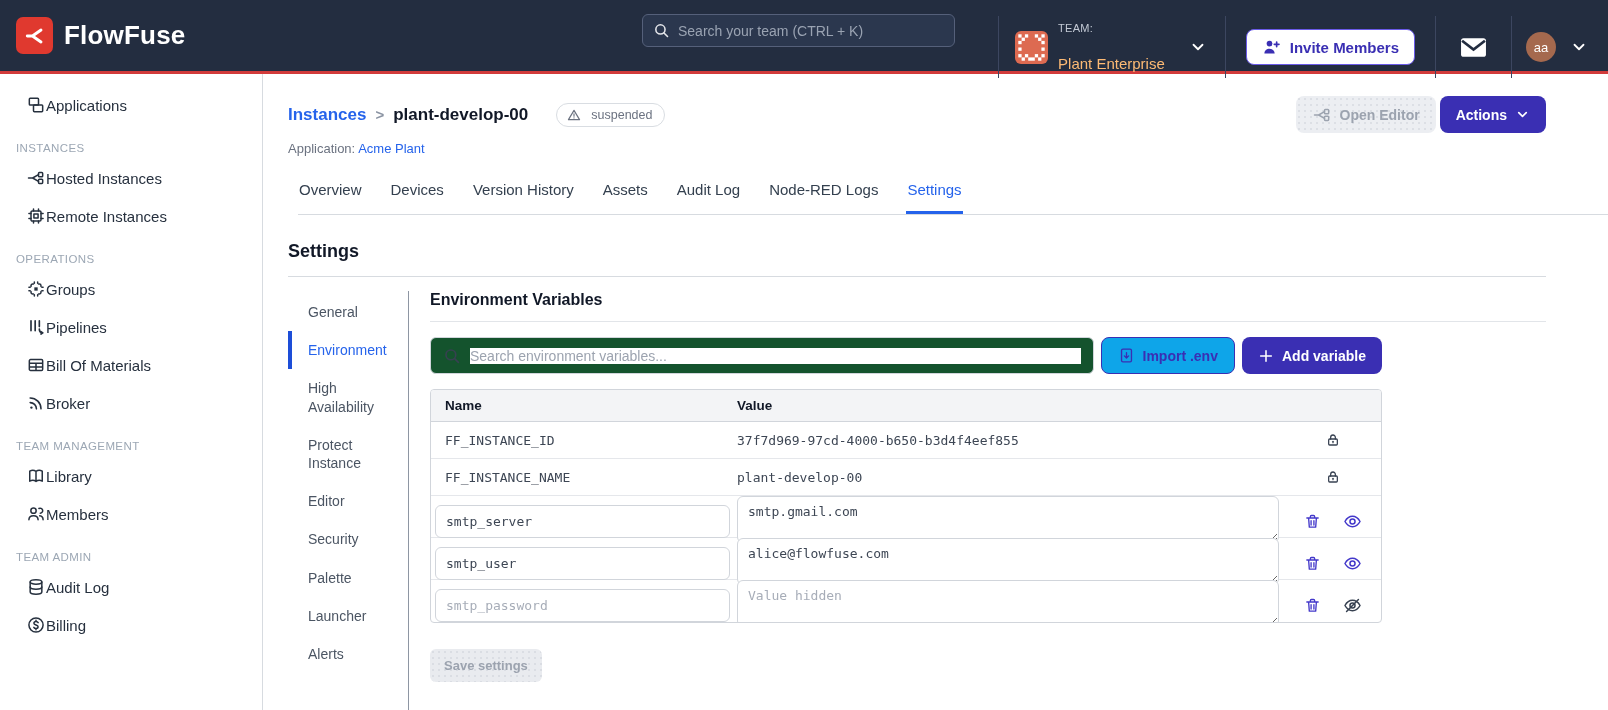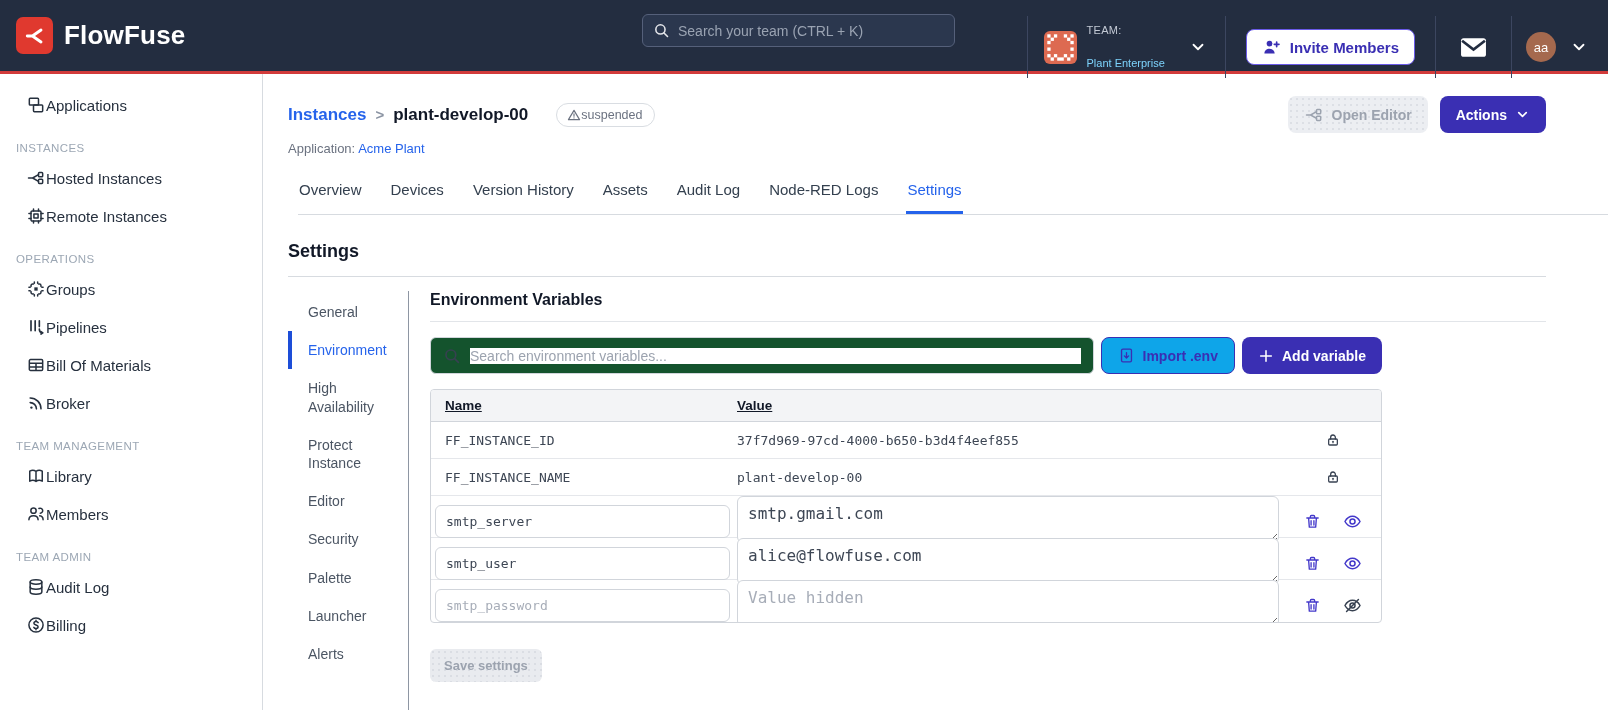--- a/index.html
+++ b/index.html
@@ -19,21 +19,21 @@
     display:flex; align-items:center; padding:0 10px; gap:8px; }
   .hsearch input { background:transparent; border:none; outline:none; color:#e5e7eb;
     font-size:14px; width:100%; font-family:"Liberation Sans",sans-serif; }
   .hsearch input::placeholder { color:#9aa3b2; }
   .header-right { position:absolute; right:0; top:16px; height:62px; display:flex; align-items:center; }
   .vdiv { width:1px; height:62px; background:#3c4660; }
   .team-select { display:flex; align-items:center; gap:10px; padding:0 18px 0 16px; height:62px; cursor:pointer; }
   .team-avatar { width:33px; height:33px; border-radius:6px; overflow:hidden; flex:0 0 auto; }
   .team-texts { display:flex; flex-direction:column; line-height:1.15; }
   .team-label { color:#c3c9d4; font-size:11px; letter-spacing:.3px; }
-  .team-name { color:#7dd3fc; font-size:11px;margin-top:20px; }
+  .team-name { color:#fdba74; font-size:15px;margin-top:20px; }
   .chev { color:#fff; margin-left:14px; }
   .invite-wrap { padding:0 20px; }
   .invite-btn { display:flex; align-items:center; gap:9px; background:#fff; color:#3a2fb3;
     border:1px solid #6a5ae8; border-radius:8px; height:36px; padding:0 15px;
     font-size:15px; font-weight:700; cursor:pointer; font-family:inherit; }
   .icon-btn { background:transparent; border:none; cursor:pointer; padding:0 24px; height:62px;
     display:flex; align-items:center; }
   .user-menu { display:flex; align-items:center; padding:0 20px 0 14px; height:62px; cursor:pointer; }
   .user-avatar { width:30px; height:30px; border-radius:50%; background:#a5694e; color:#fff;
     font-size:13px; display:flex; align-items:center; justify-content:center; }
@@ -45,23 +45,23 @@
     color:#26303e; font-size:15px; cursor:pointer; }
   .side-item svg { color:#26303e; flex:0 0 auto; }
   .side-section { margin:18px 0 5px 16px; color:#9ca7b4; font-size:11.5px; letter-spacing:.4px; }
 
   main { flex:1 1 auto; min-width:0; padding:22px 62px 0 25px; }
 
   .crumb-row { display:flex; align-items:center; }
   .crumb-link { color:#2563eb; font-size:17px; font-weight:700; text-decoration:none; cursor:pointer; }
   .crumb-sep { color:#8b94a3; font-size:15px; font-weight:700; margin:0 9px; }
   .crumb-current { color:#111827; font-size:17px; font-weight:700; }
-  .badge { display:flex; align-items:center; gap:0; margin-left:28px; border:1px solid #d9dde2;
+  .badge { display:flex; align-items:center; gap:10px; margin-left:28px; border:1px solid #d9dde2;
     border-radius:14px; padding:4px 12px 4px 10px; color:#6b7280; font-size:12.5px; }
-  .head-actions { margin-left:auto; display:flex; gap:12px; }
+  .head-actions { margin-left:auto; display:flex; gap:4px; }
   .btn { display:flex; align-items:center; gap:8px; height:37px; border-radius:8px;
     font-size:14px; font-weight:700; padding:0 16px; cursor:pointer; border:none; font-family:inherit; }
   .btn-disabled { background-color:#eceef2;
     background-image:radial-gradient(#dcdfe5 1px, transparent 1px); background-size:6px 6px;
     color:#9ca3af; cursor:default; }
   .btn-primary { background:#3a2fb3; color:#fff; }
   .app-line { margin-top:8px; font-size:13px; color:#6b7280; }
   .app-line a { color:#2563eb; text-decoration:none; cursor:pointer; }
 
   .tabs { display:flex; gap:27px; margin-top:16px; margin-left:10px; border-bottom:1px solid #d7dbe0;
@@ -86,34 +86,34 @@
   .env-search { flex:1 1 auto; height:37px; border:1px solid #d1d5db; border-radius:6px;
     display:flex; align-items:center; gap:9px; padding:0 12px; background:#14532d; }
   .env-search input { border:none; outline:none; font-size:14px; color:#374151; width:100%;
     font-family:"Liberation Sans",sans-serif; }
   .env-search input::placeholder { color:#9ca3af; }
   .btn-outline { background:#0ea5e9; border:1px solid #3a2fb3; color:#3a2fb3; }
 
   .env-table { margin-top:15px; border:1px solid #d1d5db; border-radius:4px; overflow:hidden; }
   .t-grid { display:grid; grid-template-columns:306px 1fr 96px; align-items:center; }
   .t-head { background:#f3f4f6; border-bottom:1px solid #d1d5db; height:32px; }
-  .t-head span { font-size:13.5px; font-weight:700; color:#111827;text-decoration:underline; }
+  .t-head span { font-size:13.5px; font-weight:700; color:#111827; }
   .t-head .c1 { padding-left:14px; }
   .t-row { height:37px; border-bottom:1px solid #e5e7eb; }
   .t-row:last-child { border-bottom:none; }
   .mono { font-family:"DejaVu Sans Mono", monospace; font-size:13px; color:#3d4654; }
   .t-row .c1 { padding-left:14px; }
   .lockcell { display:flex; justify-content:center; }
   .t-row.edit { height:42px; }
   .t-row.edit .c1 { padding-left:4px; }
   .env-input { width:calc(100% - 7px); height:33px; border:1px solid #d1d5db; border-radius:6px;
     font-family:"DejaVu Sans Mono", monospace; font-size:13px; color:#3d4654; padding:0 10px;
     outline:none; }
   .env-area { width:calc(100% - 6px); height:47px; min-height:33px; border:1px solid #d1d5db;
-    border-radius:6px; font-family:"DejaVu Sans Mono", monospace; font-size:16px; color:#3d4654;
+    border-radius:6px; font-family:"DejaVu Sans Mono", monospace; font-size:13px; color:#3d4654;
     padding:7px 10px 0; outline:none; resize:both; overflow:hidden; background:#fff; }
   .env-area::placeholder, .env-input::placeholder { color:#a7adb8; }
   .row-hidden .env-input { color:#a7adb8; }
   .actioncell { display:flex; align-items:center; justify-content:space-evenly; }
   .icon-act { background:none; border:none; cursor:pointer; padding:2px; display:flex; }
 
   .save-btn { margin-top:26px; background-color:#e9ebef;
     background-image:radial-gradient(#dadde3 1px, transparent 1px); background-size:6px 6px;
     color:#9ca3af; font-weight:700; font-size:13px; border:none; border-radius:6px;
     padding:9px 14px; cursor:default; font-family:inherit; }

